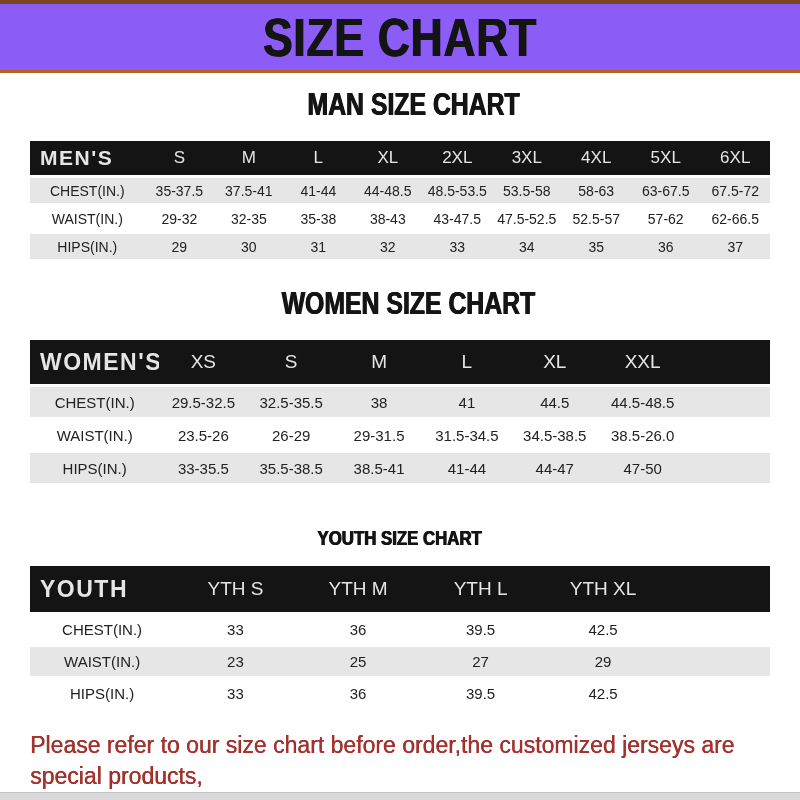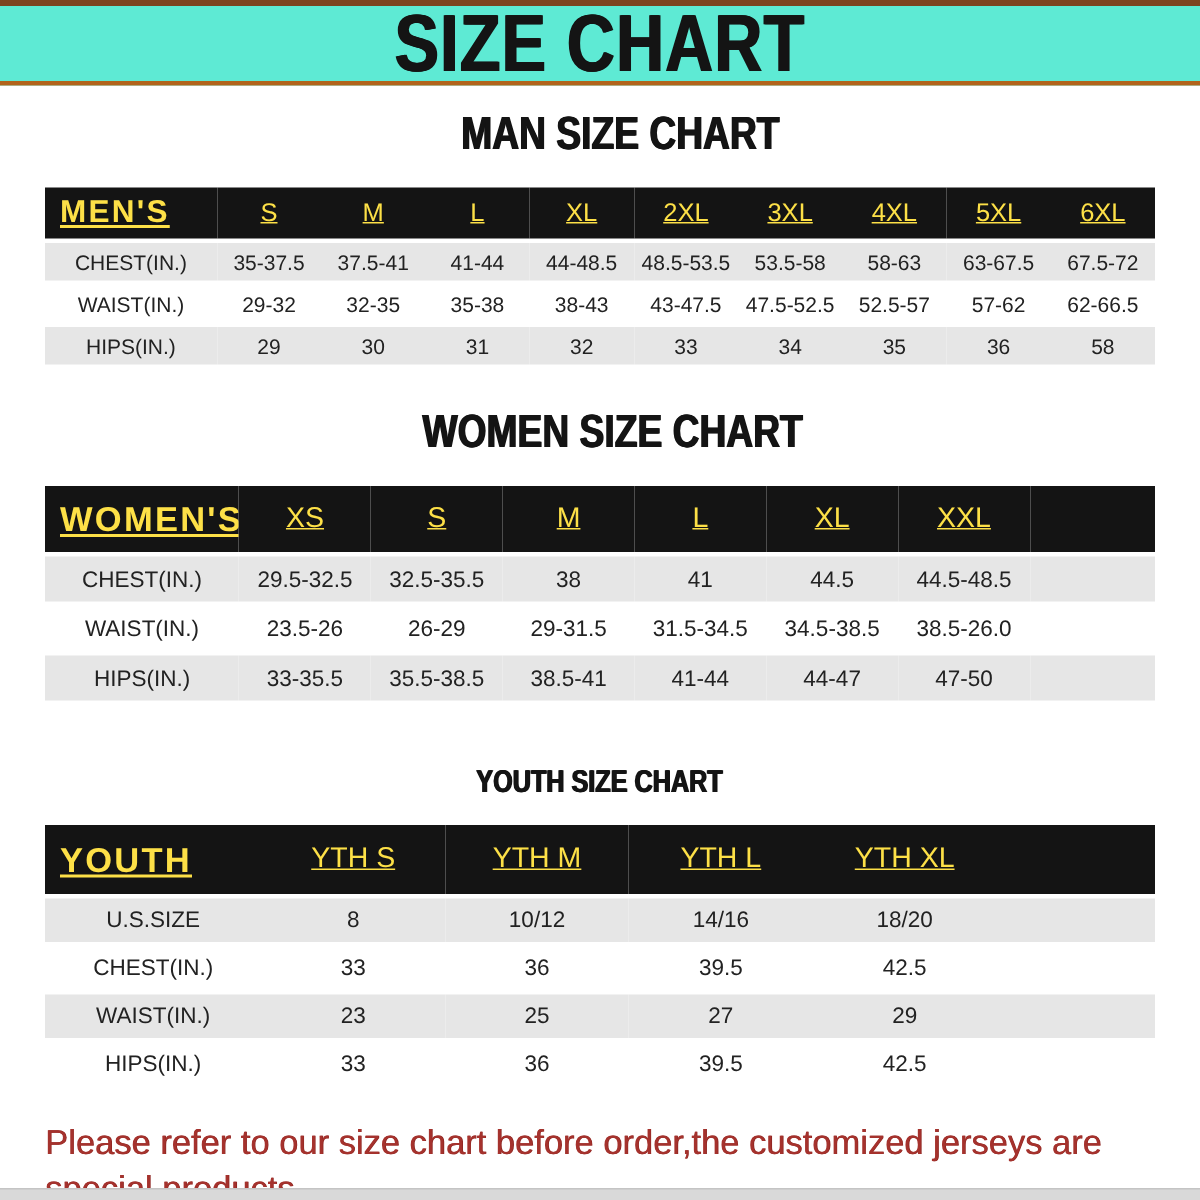--- a/index.html
+++ b/index.html
@@ -5,22 +5,22 @@
   html,body { margin:0; padding:0; }
   body {
     width:800px; height:800px; position:relative; overflow:hidden;
     background:#ffffff;
     font-family:"Liberation Sans", sans-serif;
     color:#1e1e1e;
   }
 
   
   .banner {
-    height:57px; box-sizing:border-box;
-    background:#5eead4;
+    height:73px; box-sizing:border-box;
+    background:#8b5cf6;
     border-top:4px solid #7d4420;
     border-bottom:3px solid #b2641c;
     display:flex; align-items:center; justify-content:center;
   }
   .banner-title {
     font-size:54px; font-weight:700; color:#141414;
     letter-spacing:1px; line-height:1;
     transform:scaleX(0.82); transform-origin:center;
     text-shadow:0.7px 0 0 #141414, -0.7px 0 0 #141414;
     white-space:nowrap;
@@ -39,22 +39,22 @@
   #heading-women { font-size:31px; margin:24px 0 15px;padding-left:16px; }
   #heading-youth { font-size:21px; margin:40px 0 13px; }
 
   
   table.size-table {
     width:740px; margin:0 auto;
     border-collapse:separate; border-spacing:0 3px;
     table-layout:fixed;
   }
   table.size-table th {
-    background:#141414; color:#fde047; font-weight:400;
-    text-align:center; white-space:nowrap; overflow:hidden;text-decoration:underline;
+    background:#141414; color:#e5e5e5; font-weight:400;
+    text-align:center; white-space:nowrap; overflow:hidden;
   }
   table.size-table th.lbl {
     text-align:left; padding-left:10px; font-weight:700; letter-spacing:1.5px;
   }
   table.size-table td {
     text-align:center; white-space:nowrap; overflow:hidden; color:#222;
   }
   .row-a td { background:#e6e6e6; }
   .row-b td { background:#ffffff; }
 
@@ -138,21 +138,21 @@
       <tr class="row-a">
         <td>HIPS(IN.)</td>
         <td>29</td>
         <td>30</td>
         <td>31</td>
         <td>32</td>
         <td>33</td>
         <td>34</td>
         <td>35</td>
         <td>36</td>
-        <td>58</td>
+        <td>37</td>
       </tr>
     </tbody>
   </table>
 
 <div id="heading-women" class="section-heading">
   <span>WOMEN SIZE CHART</span>
 </div>
 <table class="size-table tbl-women">
     <thead>
       <tr>
@@ -208,28 +208,20 @@
       <tr>
         <th class="lbl">YOUTH</th>
         <th>YTH S</th>
         <th>YTH M</th>
         <th>YTH L</th>
         <th>YTH XL</th>
         <th class="filler"></th>
       </tr>
     </thead>
     <tbody>
-      <tr class="row-a">
-        <td>U.S.SIZE</td>
-        <td>8</td>
-        <td>10/12</td>
-        <td>14/16</td>
-        <td>18/20</td>
-        <td></td>
-      </tr>
       <tr class="row-b">
         <td>CHEST(IN.)</td>
         <td>33</td>
         <td>36</td>
         <td>39.5</td>
         <td>42.5</td>
         <td></td>
       </tr>
       <tr class="row-a">
         <td>WAIST(IN.)</td>

